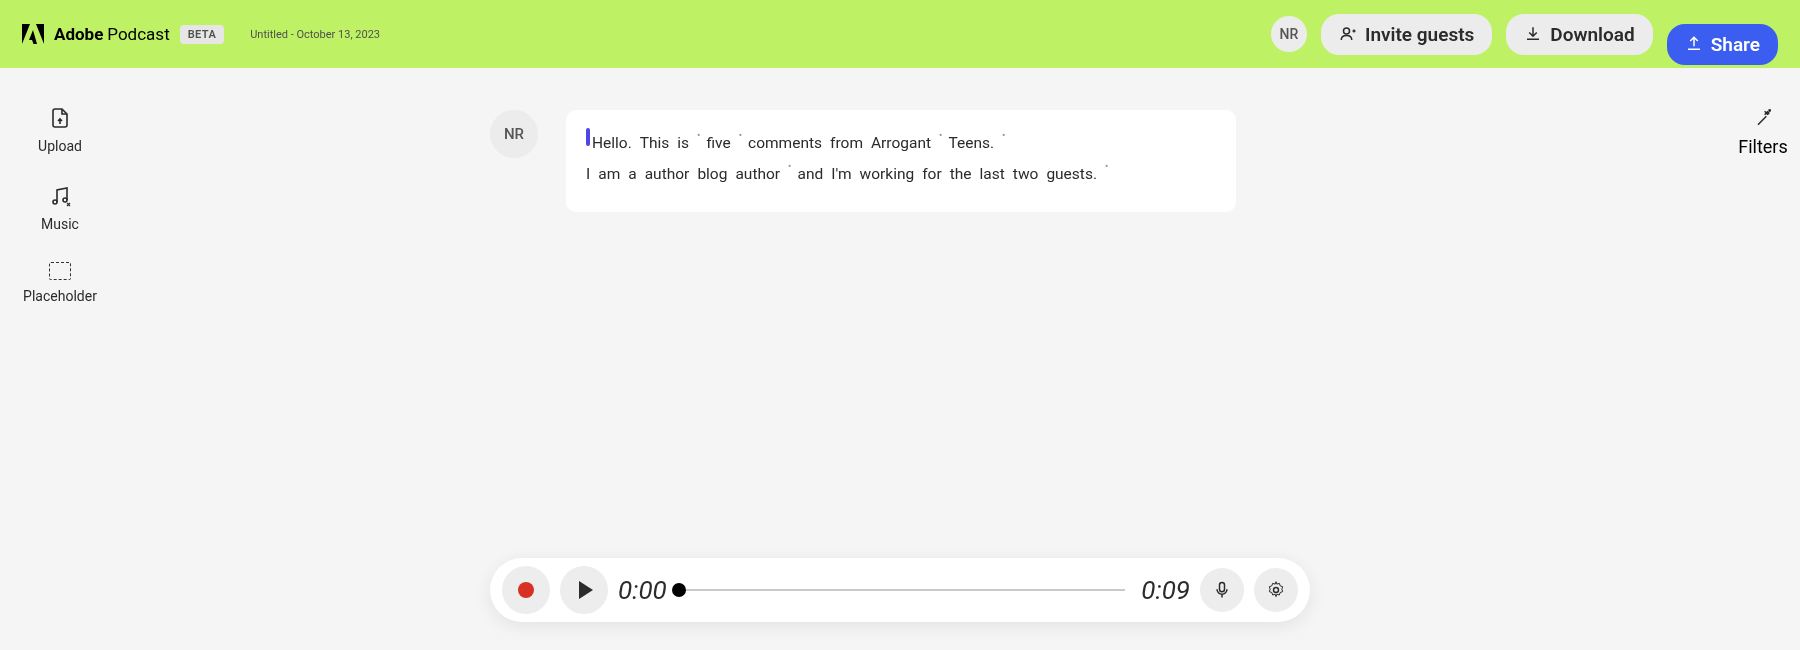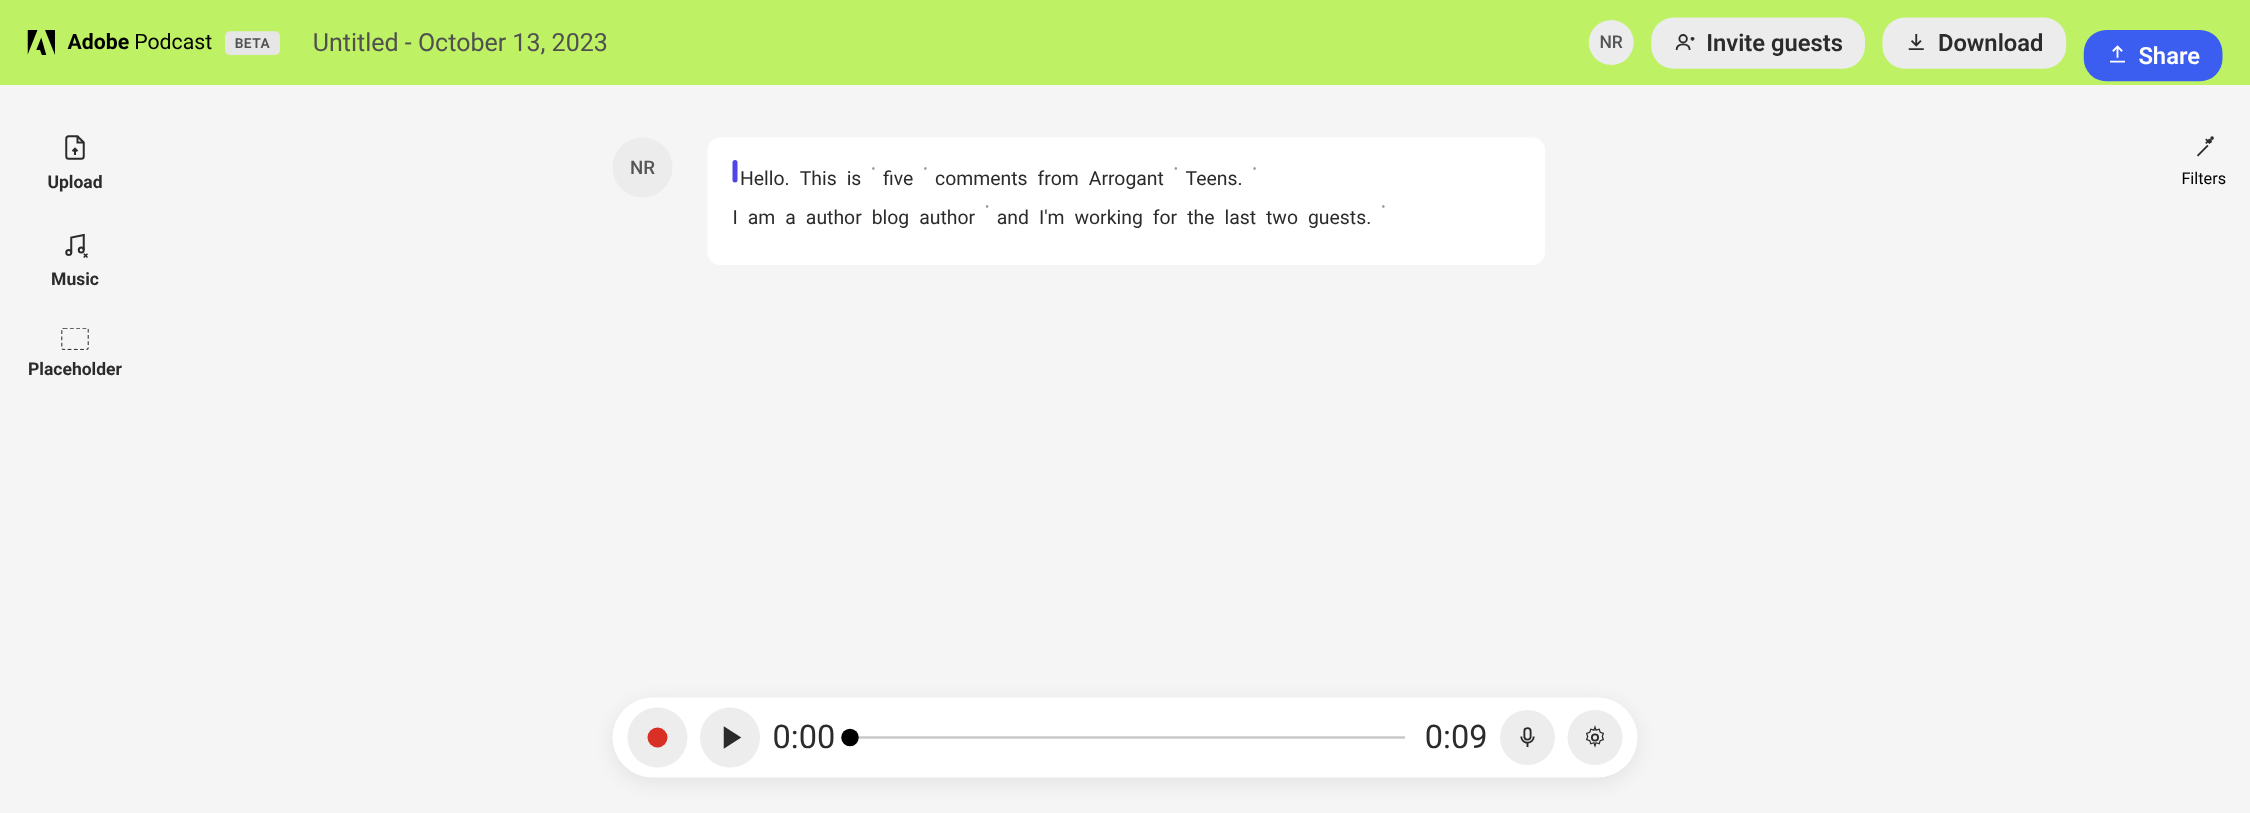--- a/index.html
+++ b/index.html
@@ -19,21 +19,21 @@
 }
 .logo-mark {
   display: inline-flex; font-weight: 900; letter-spacing: -1px; font-size: 22px;
 }
 .logo-brand { font-weight: 700; font-size: 17px; }
 .logo-product { font-weight: 400; font-size: 17px; }
 .beta-badge {
   background: #e6e6e6; color: #505050; font-size: 11px; font-weight: 600;
   padding: 3px 8px; border-radius: 4px; letter-spacing: 0.4px;
 }
-.project-title { color: #505050; font-size: 20px; margin-left: 10px; }
+.project-title { color: #505050; font-size: 11px; margin-left: 10px; }
 
 .header-right { display: flex; align-items: center; gap: 14px; }
 .avatar {
   width: 36px; height: 36px; border-radius: 50%; background: #ececec;
   display: flex; align-items: center; justify-content: center;
   font-size: 14px; color: #555; font-weight: 500;
 }
 .btn {
   display: inline-flex; align-items: center; gap: 8px;
   padding: 9px 18px; border-radius: 18px; border: none;
@@ -43,21 +43,21 @@
 .btn-primary { background: #3b5ef1; color: #ffffff; margin-top: 20px; }
 .btn svg { width: 18px; height: 18px; }
 
 .main { display: flex; height: calc(100% - 68px); position: relative; }
 .sidebar-left {
   width: 120px; padding-top: 38px; display: flex; flex-direction: column;
   align-items: center; gap: 30px;
 }
 .side-item {
   display: flex; flex-direction: column; align-items: center; gap: 8px;
-  cursor: pointer; color: #2b2b2b; font-weight: bold;
+  cursor: pointer; color: #2b2b2b;
 }
 .side-item svg { width: 24px; height: 24px; }
 .side-item .dashed-box {
   width: 22px; height: 18px; border: 1.5px dashed #333; border-radius: 2px;
 }
 .side-label { font-size: 14px; }
 
 .content { flex: 1; position: relative; padding-top: 42px; }
 
 .transcript-row { display: flex; align-items: flex-start; gap: 28px; margin-left: 370px; }
@@ -80,27 +80,27 @@
 .transcript-card span.word { margin-right: 8px; }
 .transcript-card span.dot { color: #999; margin-right: 6px; font-size: 10px; position: relative; top: -2px;}
 .linebreak { flex-basis: 100%; height: 0; }
 
 .sidebar-right {
   width: 74px; padding-top: 40px; display: flex; flex-direction: column;
   align-items: center; gap: 6px;
 }
 .filters-item { display: flex; flex-direction: column; align-items: center; gap: 8px; cursor: pointer; }
 .filters-item svg { width: 20px; height: 20px; }
-.filters-label { font-size: 13px; }
+.filters-label { font-size: 18px; }
 
 .player-bar {
   position: absolute; bottom: 28px; left: 50%; transform: translateX(-50%);
   width: 820px; height: 64px; background: #ffffff; border-radius: 36px;
   box-shadow: 0 4px 18px rgba(0,0,0,0.08);
-  display: flex; align-items: center; padding: 0 12px; gap: 10px;
+  display: flex; align-items: center; padding: 0 12px; gap: 10px; font-style: italic;
 }
 .circ-btn {
   width: 48px; height: 48px; border-radius: 50%; background: #ededed;
   border: none; display: flex; align-items: center; justify-content: center;
   cursor: pointer;
 }
 .rec-dot { width: 16px; height: 16px; background: #d93025; border-radius: 50%; }
 .play-tri {
   width: 0; height: 0; border-left: 14px solid #2b2b2b;
   border-top: 9px solid transparent; border-bottom: 9px solid transparent;

